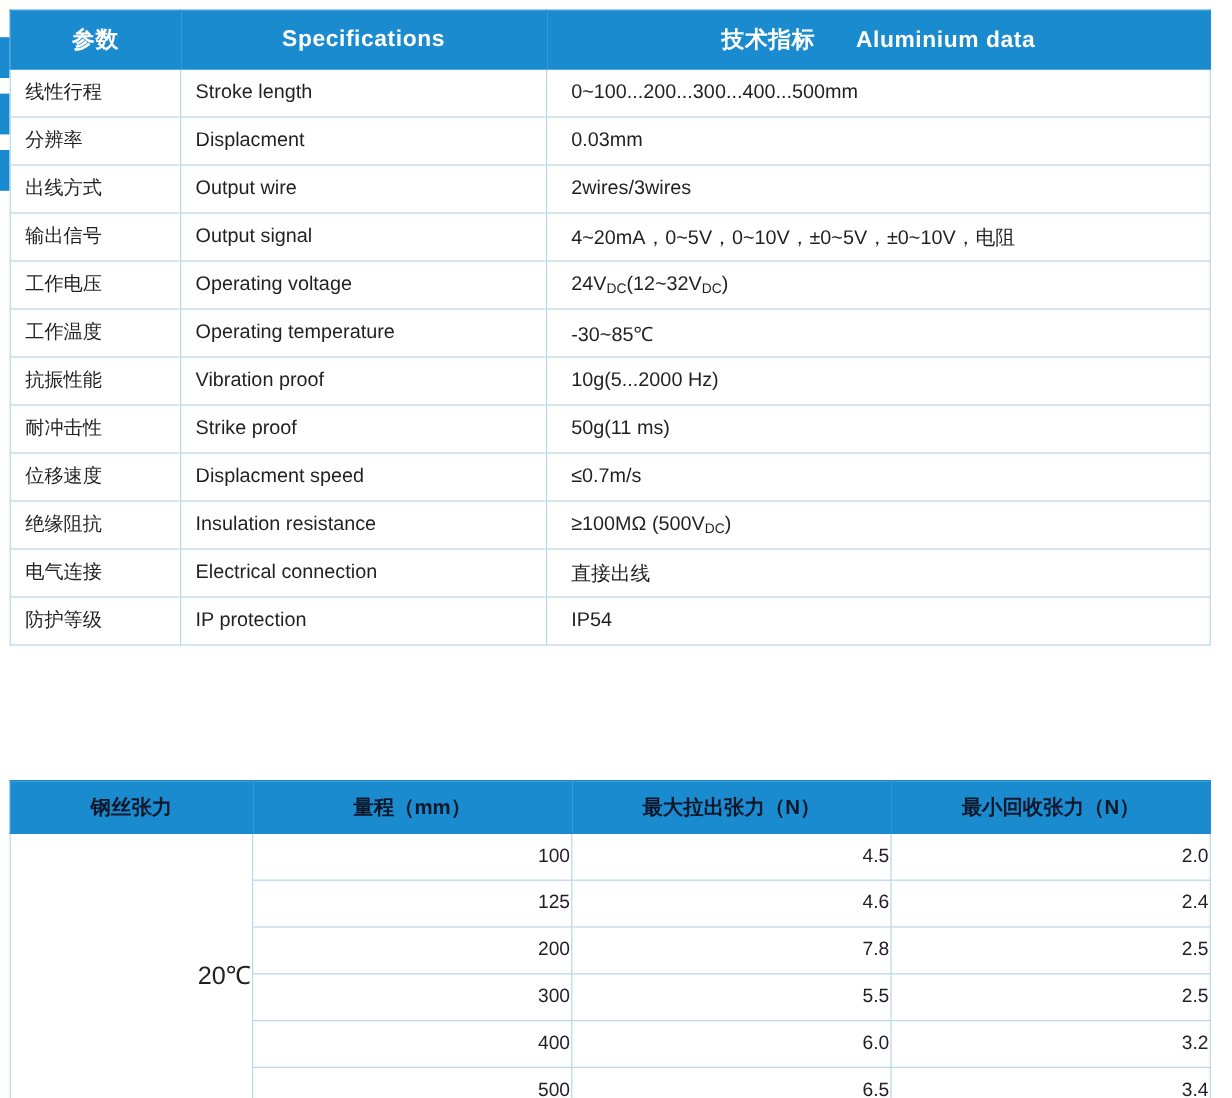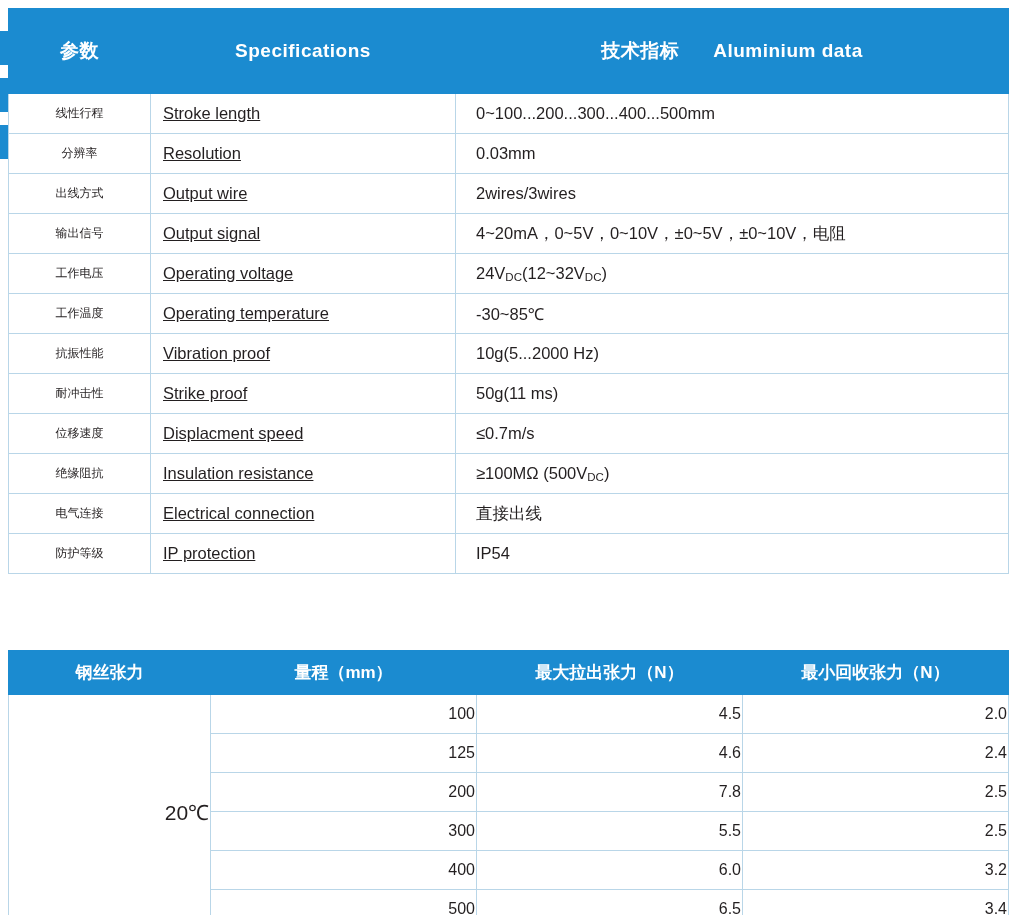--- a/index.html
+++ b/index.html
@@ -38,43 +38,42 @@
   .spec-table col.c1 { width: 142px; }
   .spec-table col.c2 { width: 305px; }
   .spec-table col.c3 { width: 553px; }
 
   .spec-table th {
     background: #1b8bd0;
     color: #ffffff;
     font-size: 19px;
     font-weight: bold;
     height: 48px;
-    padding: 18px 10px;
+    padding: 0 10px;
     text-align: center;
     border: 1px solid #1b8bd0;
     letter-spacing: 0.5px;
   }
   .spec-table th.th-cn { font-size: 19px; }
   .spec-table th.th-mix .cn { margin-right: 34px; }
 
   .spec-table td {
     border: 1px solid #b9d6e8;
     height: 39px;
     font-size: 16.5px;
     padding: 0 12px;
     color: #231f20;
     vertical-align: middle;
     background: #ffffff;
   }
   .spec-table td.cn {
-    text-align: center;
-    font-size: 12px;
+    text-align: left;
+    font-size: 16px;
   }
   .spec-table td.en {
-    text-decoration: underline;
   }
   .spec-table td.val {
     padding-left: 20px;
   }
   .sub { font-size: 11.5px; vertical-align: baseline; position: relative; top: 2px; }
 
   
   .edge {
     position: absolute;
     left: 0;
@@ -92,21 +91,21 @@
     top: 650px;
     width: 1000px;
   }
   .tension-table col.t1 { width: 202px; }
   .tension-table col.t2 { width: 266px; }
   .tension-table col.t3 { width: 266px; }
   .tension-table col.t4 { width: 266px; }
 
   .tension-table th {
     background: #1b8bd0;
-    color: #ffffff;
+    color: #0f172a;
     font-size: 17px;
     font-weight: bold;
     height: 41px;
     text-align: center;
     border: 1px solid #1b8bd0;
   }
   .tension-table td {
     border: 1px solid #b9d6e8;
     height: 36px;
     font-size: 16px;
@@ -146,21 +145,21 @@
         </tr>
       </thead>
       <tbody>
         <tr>
           <td class="cn">线性行程</td>
           <td class="en">Stroke length</td>
           <td class="val">0~100...200...300...400...500mm</td>
         </tr>
         <tr>
           <td class="cn">分辨率</td>
-          <td class="en">Resolution</td>
+          <td class="en">Displacment</td>
           <td class="val">0.03mm</td>
         </tr>
         <tr>
           <td class="cn">出线方式</td>
           <td class="en">Output wire</td>
           <td class="val">2wires/3wires</td>
         </tr>
         <tr>
           <td class="cn">输出信号</td>
           <td class="en">Output signal</td>

